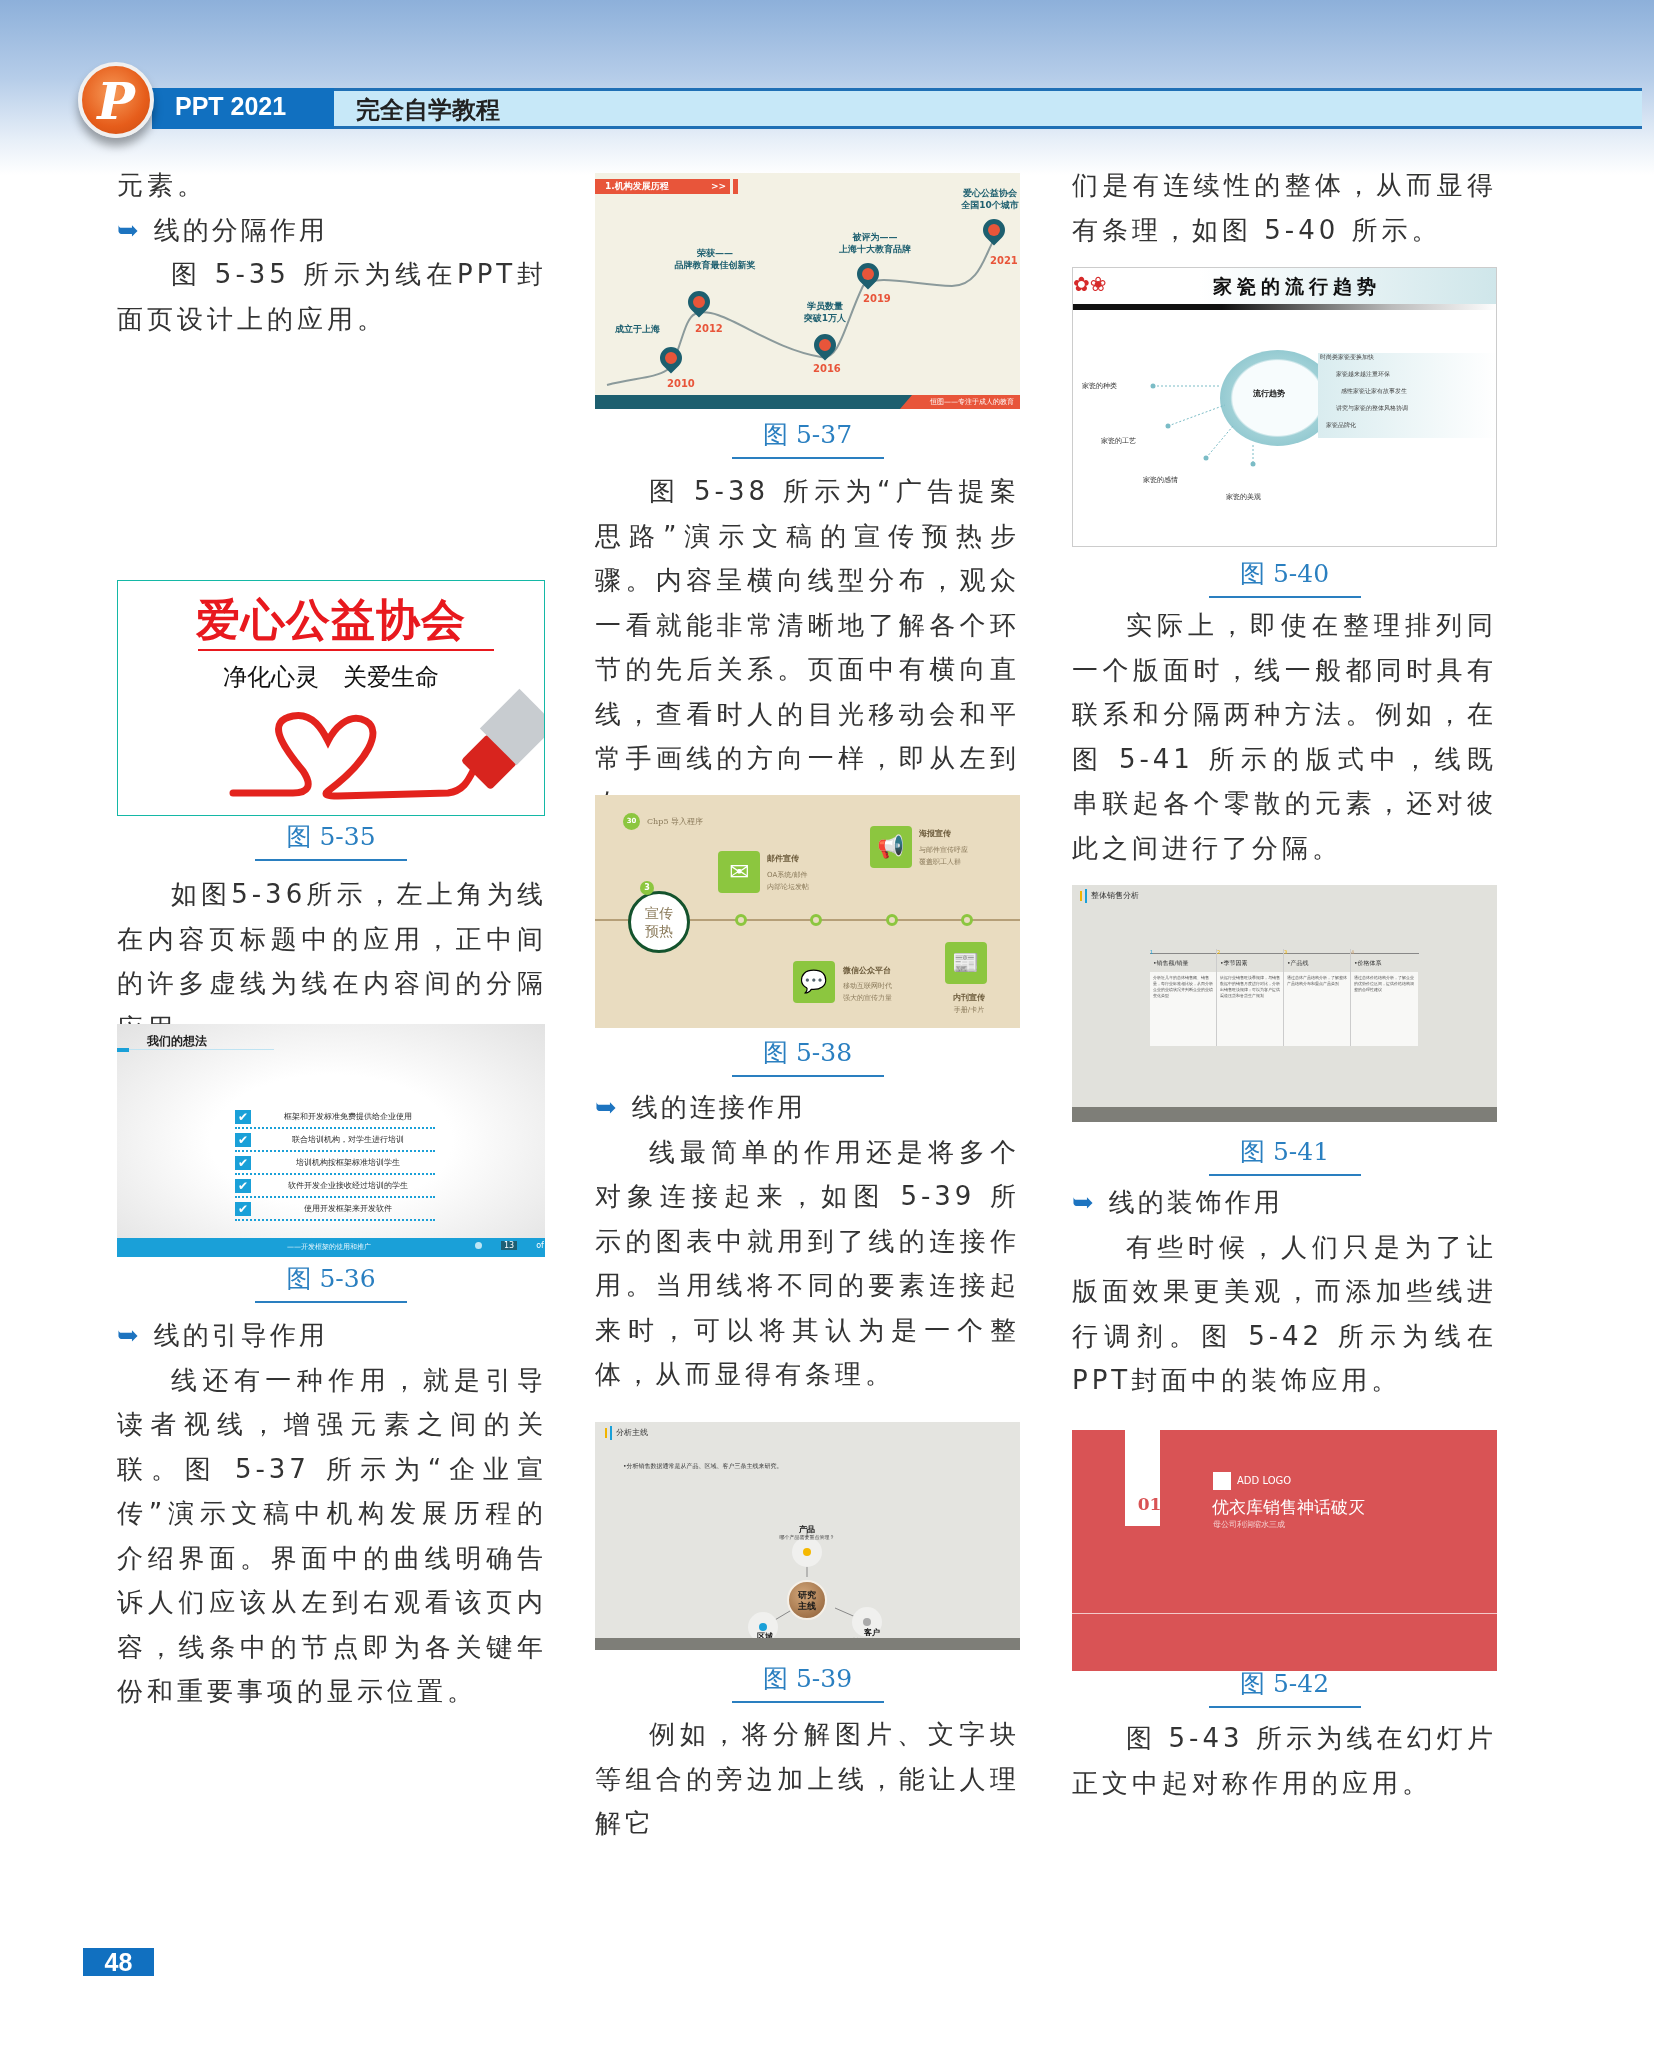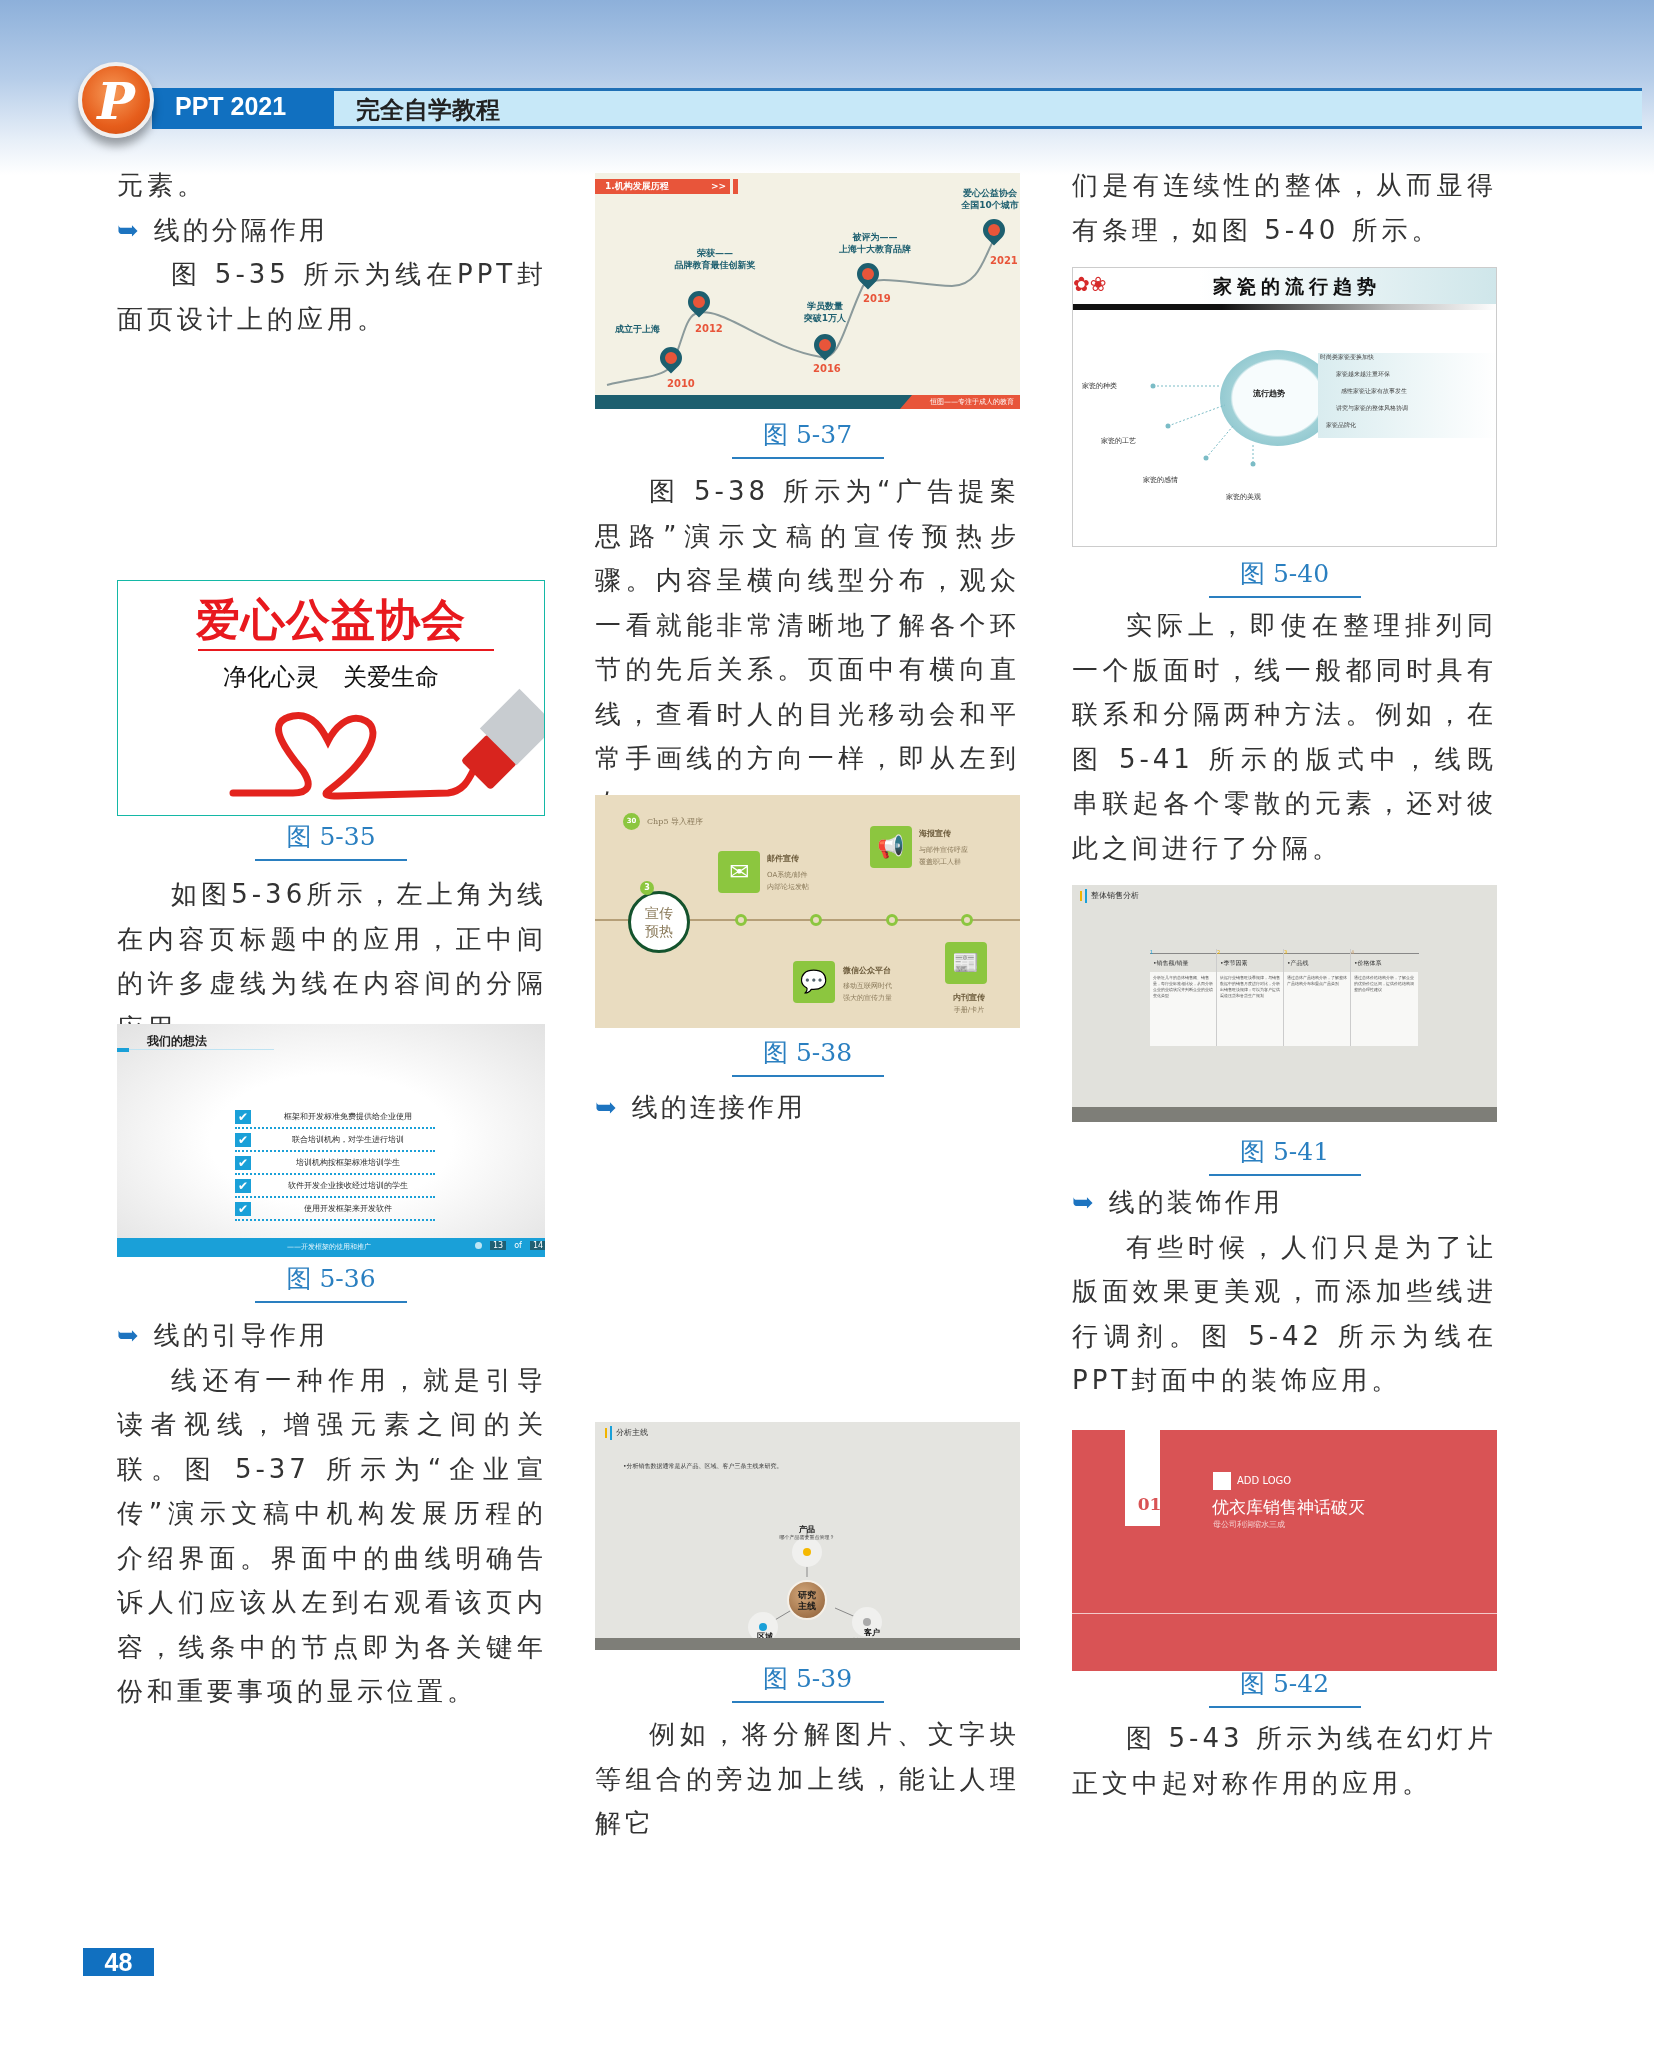--- a/index.html
+++ b/index.html
@@ -81,21 +81,21 @@
         <span style="display:inline-block;width:16px;height:14px;background:#1aa0d8;color:#fff;font-size:12px;line-height:14px;text-align:center;margin-right:10px">✔</span>
         <span style="font-size:8px;flex:1;text-align:center">软件开发企业接收经过培训的学生</span>
       </div>
     <div style="height:23px;display:flex;align-items:center;border-bottom:2px dotted #1aa0d8">
         <span style="display:inline-block;width:16px;height:14px;background:#1aa0d8;color:#fff;font-size:12px;line-height:14px;text-align:center;margin-right:10px">✔</span>
         <span style="font-size:8px;flex:1;text-align:center">使用开发框架来开发软件</span>
       </div>
   </div>
   <div class="abs" style="left:0;right:0;bottom:0;height:19px;background:#1aa0d8">
     <span class="abs" style="left:170px;top:4px;font-size:7px;color:#e8f7fd">——开发框架的使用和推广</span>
-    <span class="abs" style="left:358px;top:3px;font-size:8px;color:#fff;display:flex;gap:8px;align-items:center">
+    <span class="abs" style="left:358px;top:3px;font-size:8px;color:#fff;display:flex;gap:19px;align-items:center">
       <span style="width:7px;height:7px;border-radius:50%;background:#bde6f5;display:inline-block"></span>
       <span style="background:#1f5f73;padding:0 3px">13</span>
       <span>of</span>
       <span style="background:#1f5f73;padding:0 3px">14</span>
       <span style="width:7px;height:7px;border-radius:50%;background:#bde6f5;display:inline-block"></span>
     </span>
   </div>
 </div>
 <div class="cap" style="left:117px;width:428px;top:1262px">图 5-36</div>
 
@@ -189,20 +189,21 @@
   <div class="abs" style="left:350px;top:197px;width:48px;text-align:center;font:bold 8px 'DejaVu Serif',serif;color:#6b5a3a">内刊宣传</div>
   <div class="abs" style="left:350px;top:210px;width:48px;text-align:center;font:7px 'DejaVu Sans',sans-serif;color:#8a7a5a">手册/卡片</div>
 </div>
 <div class="cap" style="left:595px;width:425px;top:1036px">图 5-38</div>
 
 <div class="col" style="left:595px;top:1085px;width:425px">
   <div class="sec">
       <span class="arrow">➥</span>
       <span>线的连接作用</span>
     </div>
+  <div class="p ind">线最简单的作用还是将多个对象连接起来，如图 5-39 所示的图表中就用到了线的连接作用。当用线将不同的要素连接起来时，可以将其认为是一个整体，从而显得有条理。</div>
 </div>
 
 <div class="fig" style="left:595px;top:1422px;width:425px;height:228px;background:#e4e4e0">
   <div class="abs" style="left:10px;top:6px;width:2px;height:10px;background:#f1b400"></div>
   <div class="abs" style="left:15px;top:4px;width:2px;height:14px;background:#1aa0d8"></div>
   <div class="abs" style="left:21px;top:5px;font:8px 'DejaVu Sans',sans-serif;color:#333">分析主线</div>
   <div class="abs" style="left:28px;top:40px;font:6px 'DejaVu Sans',sans-serif;color:#333">•分析销售数据通常是从产品、区域、客户三条主线来研究。</div>
   <svg class="abs" style="left:0;top:0" width="425" height="228">
     <line x1="212" y1="105" x2="212" y2="155" stroke="#888" stroke-width="1"></line>
     <line x1="168" y1="205" x2="200" y2="186" stroke="#888" stroke-width="1"></line>

